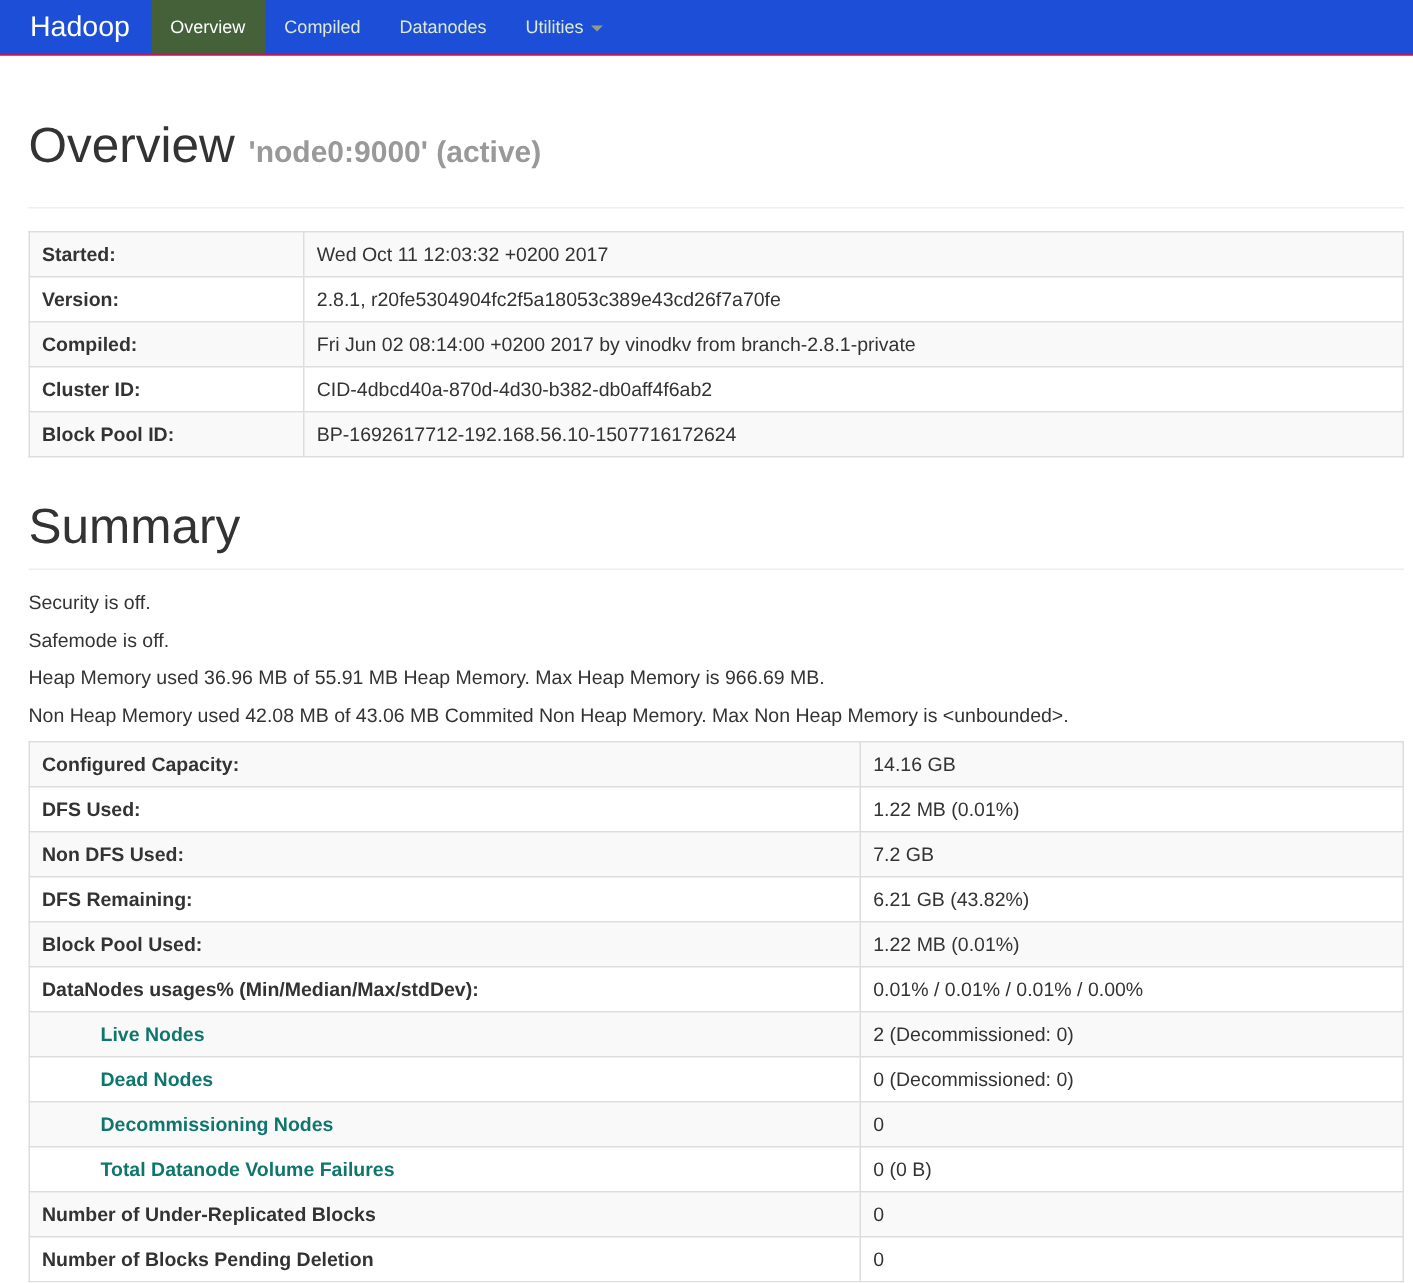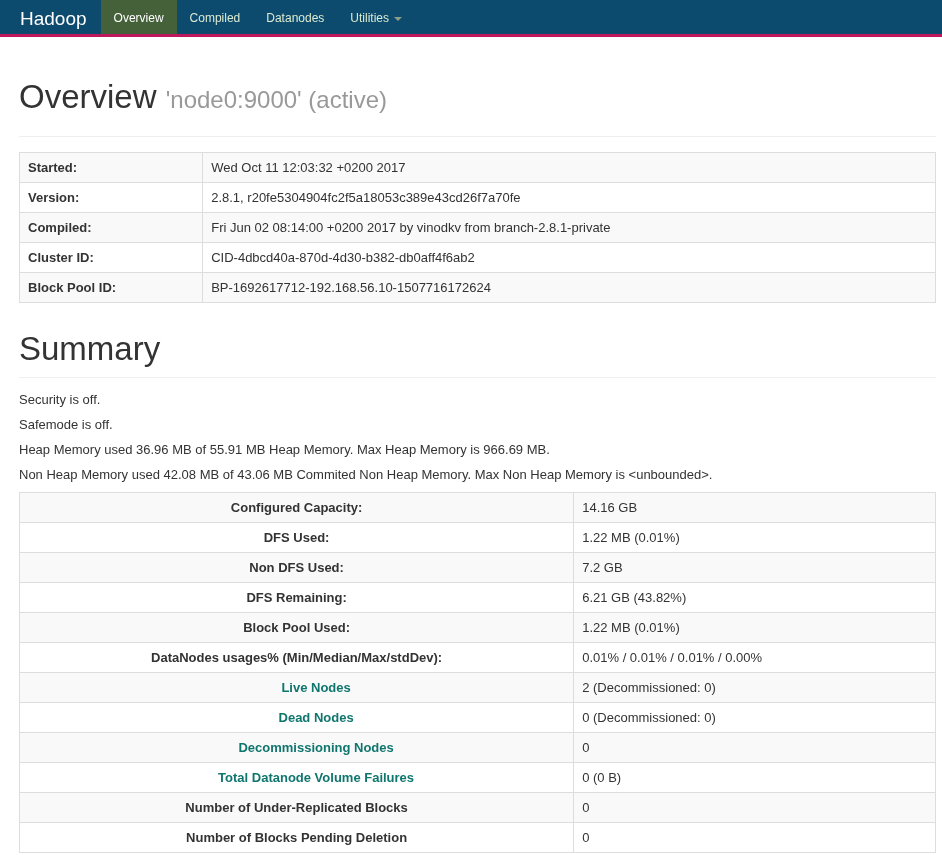--- a/index.html
+++ b/index.html
@@ -8,22 +8,22 @@
     background: #fff;
     font-family: "Liberation Sans", sans-serif;
     font-size: 13px;
     color: #333;
   }
   
   .navbar {
     display: flex;
     align-items: stretch;
     height: 37px;
-    background: #0c4a6e;
-    border-bottom: 3px solid #be185d;
+    background: #1d4ed8;
+    border-bottom: 1px solid #be185d;
     padding-left: 6px;
   }
   .brand {
     color: #fff;
     font-size: 19px;
     line-height: 37px;
     padding: 0 14px;
     text-decoration: none;
     cursor: pointer;
   }
@@ -42,42 +42,42 @@
     width: 0; height: 0;
     border-left: 4px solid transparent;
     border-right: 4px solid transparent;
     border-top: 4px solid #8e9e85;
     margin-left: 5px;
     vertical-align: middle;
   }
   
   .container { padding: 0 6px 0 19px; }
   h1 { font-size: 33px; font-weight: 400; color: #333; line-height: 36px; }
-  h1 .sub { font-size: 24px; color: #999; font-weight: 400; }
+  h1 .sub { font-size: 20px; color: #999; font-weight: 700; }
   .h1-overview { margin-top: 42px; margin-bottom: 18px; }
   .h1-summary { margin-top: 28px; margin-bottom: 10px; }
   hr { border: none; border-top: 1px solid #eee; height: 0; }
   .hr-summary { margin-bottom: 14px; }
   p.summary-line { margin: 0 0 10px 0; line-height: 15px; }
   
   table { width: 100%; border-collapse: collapse; }
   .info-table { margin-top: 15px; }
   .summary-table { margin-top: 10px; }
   th, td {
     border: 1px solid #ddd;
     padding: 8px;
     text-align: left;
     vertical-align: top;
     line-height: 13px;
     font-size: 13px;
   }
   th { font-weight: bold; }
   tbody tr:nth-child(odd) { background: #f9f9f9; }
   .info-table th { width: 20%; }
-  .summary-table th { width: 60.5%; text-align: center; }
+  .summary-table th { width: 60.5%; }
   a.cell-link { color: #0f766e; text-decoration: none; font-weight: bold; cursor: pointer; padding-left: 39px; }
 </style>
 </head>
 <body>
 
 <div class="navbar">
   <a class="brand">Hadoop</a>
   <a class="nav-item active">Overview</a>
   <a class="nav-item">Compiled</a>
   <a class="nav-item">Datanodes</a>

